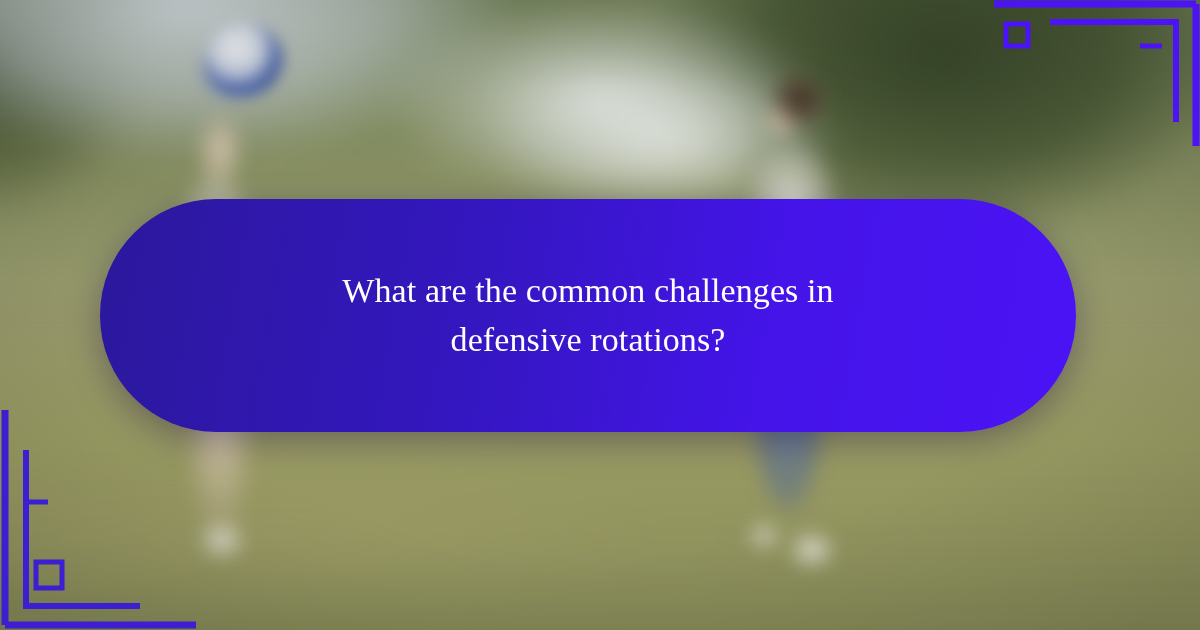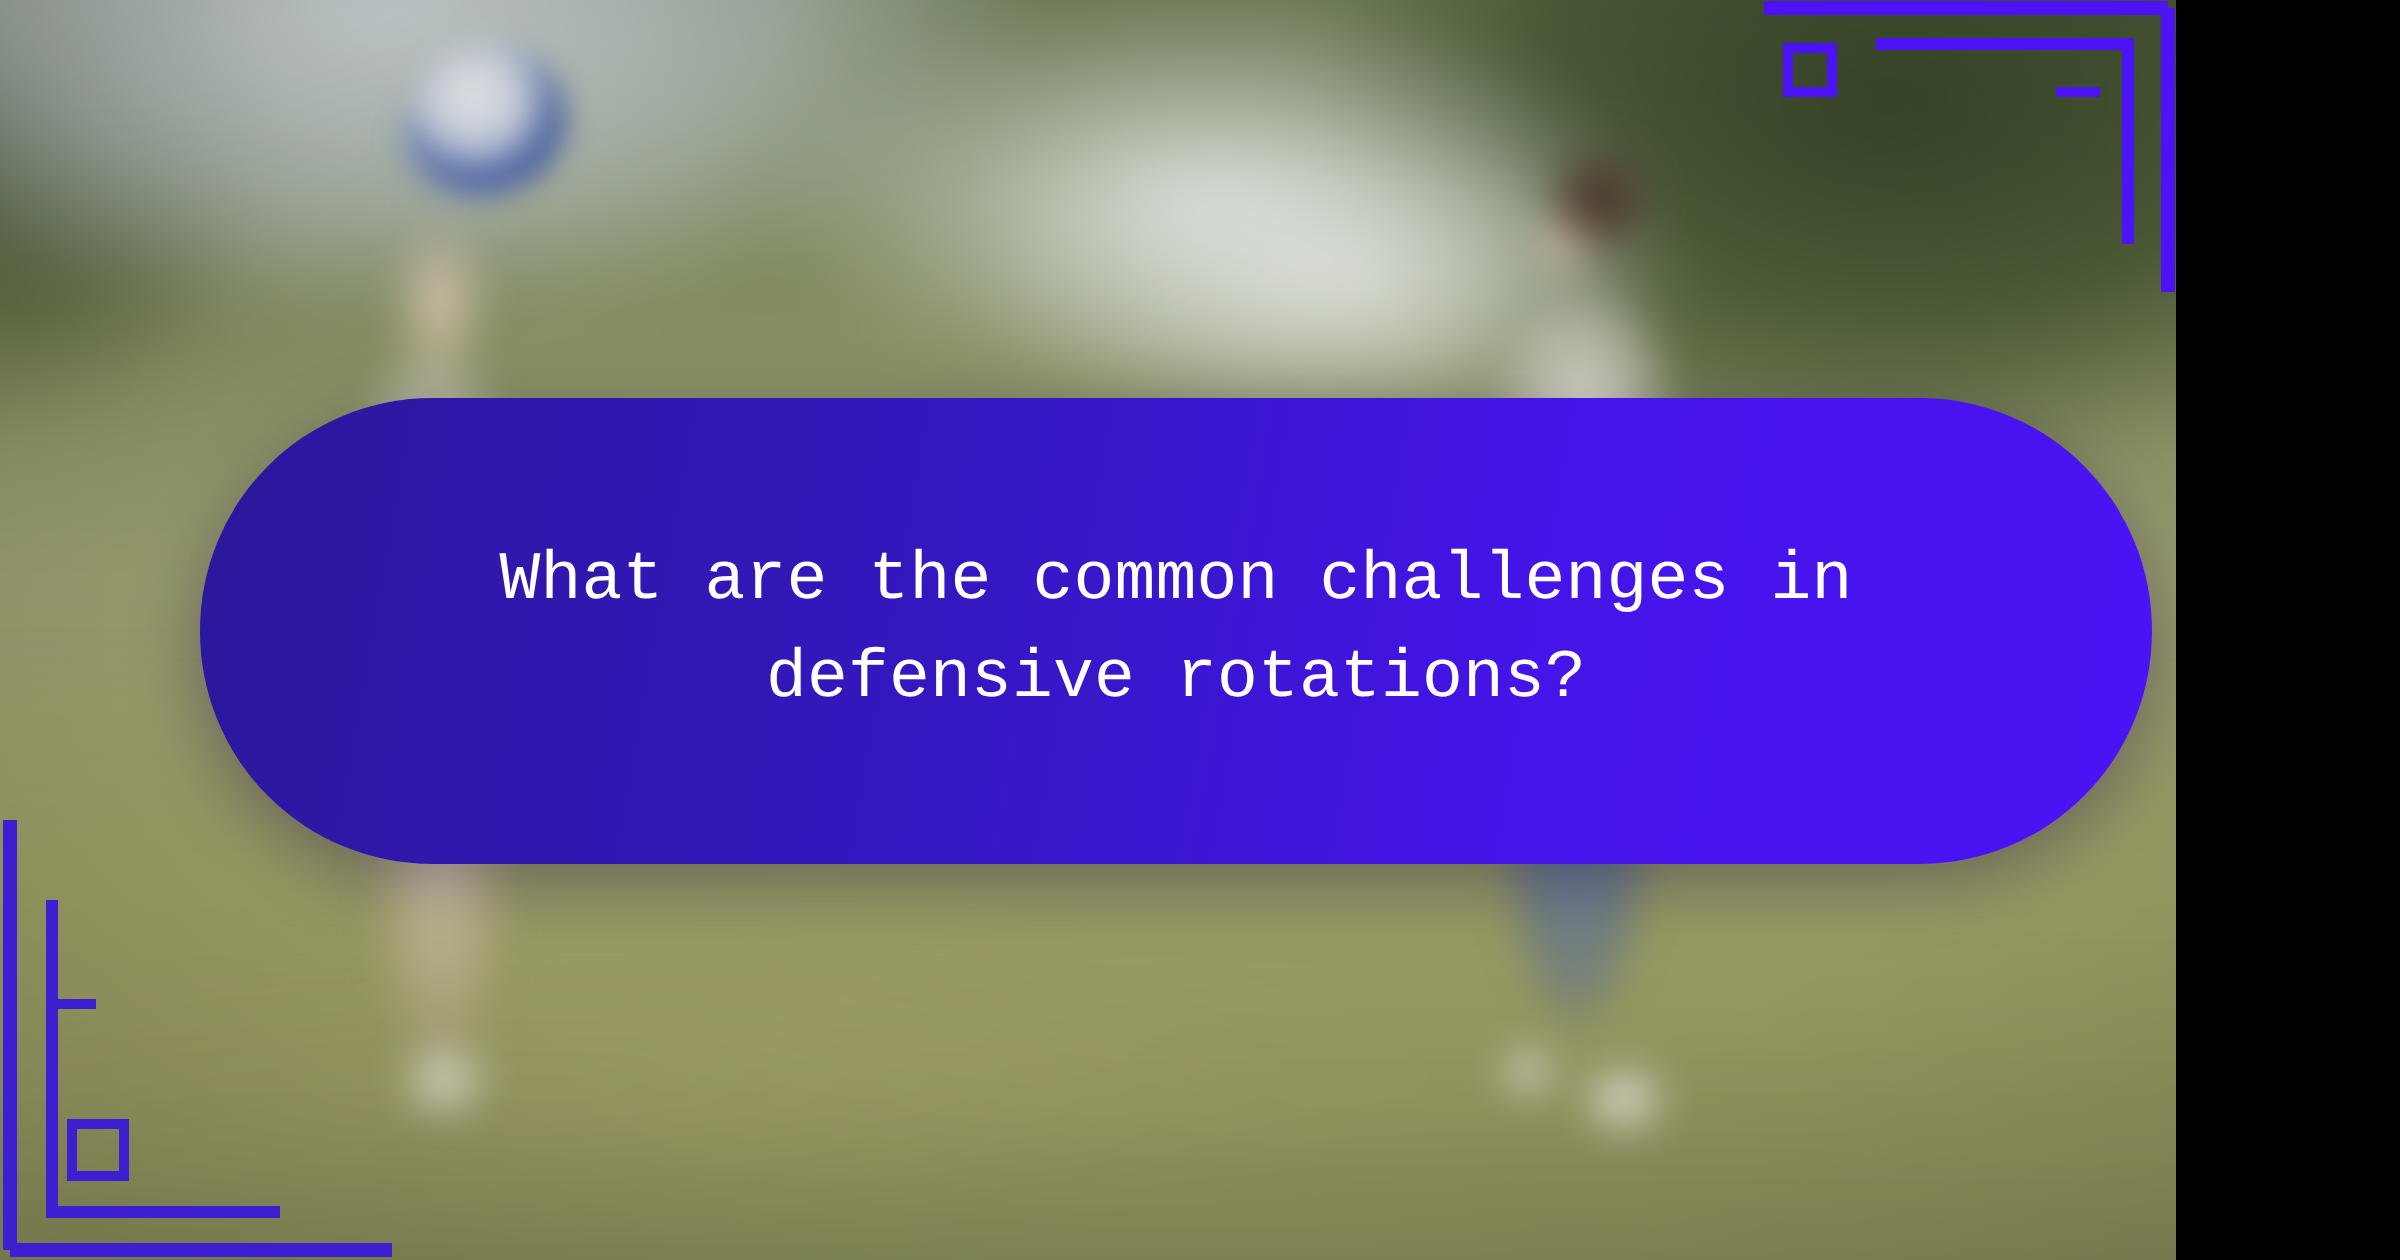--- a/index.html
+++ b/index.html
@@ -2,24 +2,24 @@
 <html><head>
 <meta charset="utf-8">
 <style>
   html, body {
     margin: 0;
     padding: 0;
     background: #000;
   }
   .stage {
     position: relative;
-    width: 1088px;
+    width: 1200px;
     height: 630px;
     overflow: hidden;
-    font-family: Liberation Mono, monospace;
+    font-family: Liberation Serif, serif;
   }
 
   
   .photo {
     position: absolute;
     inset: 0;
     overflow: hidden;
   }
   .photo-base {
     position: absolute;

